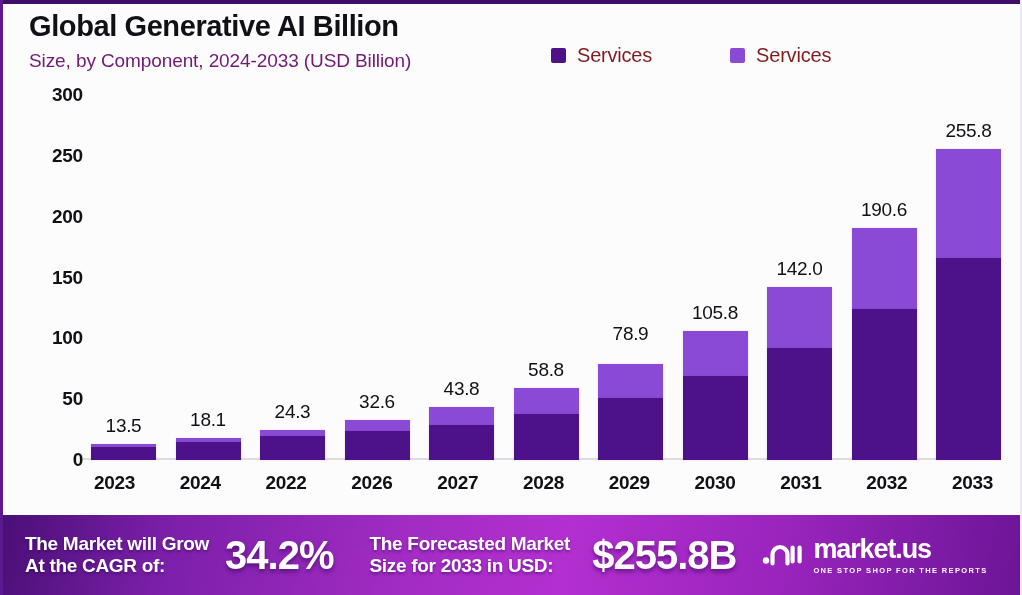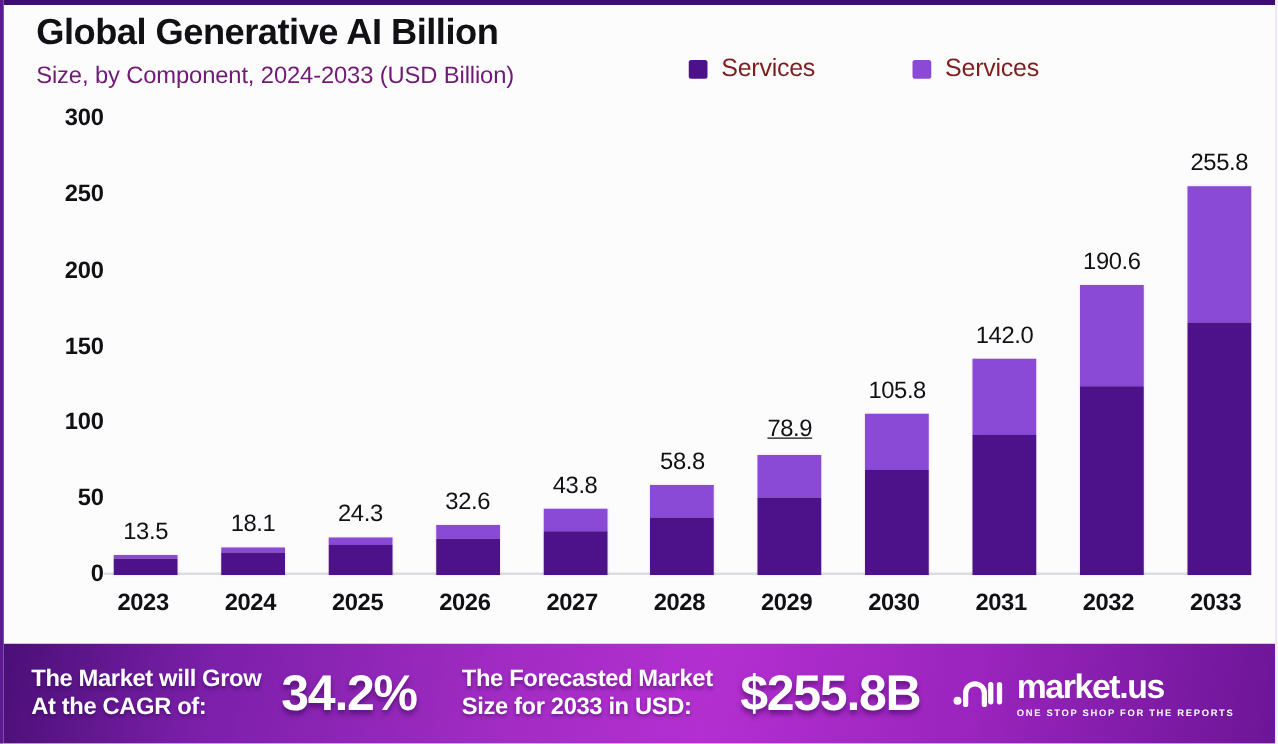--- a/index.html
+++ b/index.html
@@ -113,21 +113,21 @@
     left: 88px;
     top: 0;
     right: 24px;
     bottom: 5px;
     display: flex;
     align-items: flex-end;
     justify-content: space-between;
   }
   .bar-group {
     position: relative;
-    width: 51px;
+    width: 65px;
     height: 100%;
     display: flex;
     flex-direction: column;
     justify-content: flex-end;
     align-items: stretch;
   }
   .bar-value {
     position: absolute;
     left: 50%;
     transform: translateX(-50%);
@@ -287,21 +287,21 @@
           <div class="bar-value" style="bottom: 60.29px;">43.8</div>
           <div class="seg seg-light" style="height: 18.4933px; background: rgb(139, 74, 214);"></div>
           <div class="seg seg-dark" style="height: 34.7967px; background: rgb(77, 18, 137);"></div>
         </div>
         <div class="bar-group">
           <div class="bar-value" style="bottom: 78.54px;">58.8</div>
           <div class="seg seg-light" style="height: 25.0633px; background: rgb(139, 74, 214);"></div>
           <div class="seg seg-dark" style="height: 46.4767px; background: rgb(77, 18, 137);"></div>
         </div>
         <div class="bar-group">
-          <div class="bar-value" style="bottom: 105px; text-decoration: underline;">78.9</div>
+          <div class="bar-value" style="bottom: 115px;">78.9</div>
           <div class="seg seg-light" style="height: 33.58px; background: rgb(139, 74, 214);"></div>
           <div class="seg seg-dark" style="height: 62.415px; background: rgb(77, 18, 137);"></div>
         </div>
         <div class="bar-group">
           <div class="bar-value" style="bottom: 135.723px;">105.8</div>
           <div class="seg seg-light" style="height: 45.0167px; background: rgb(139, 74, 214);"></div>
           <div class="seg seg-dark" style="height: 83.7067px; background: rgb(77, 18, 137);"></div>
         </div>
         <div class="bar-group">
           <div class="bar-value" style="bottom: 179.767px; text-align: center;">142.0</div>
@@ -317,21 +317,21 @@
           <div class="bar-value" style="bottom: 318.223px;">255.8</div>
           <div class="seg seg-light" style="height: 108.892px; background: rgb(139, 74, 214);"></div>
           <div class="seg seg-dark" style="height: 202.332px; background: rgb(77, 18, 137);"></div>
         </div>
       </div>
   </div>
 
   <div class="x-axis" id="x-axis-root">
       <div class="x-tick">2023</div>
       <div class="x-tick">2024</div>
-      <div class="x-tick">2025</div>
+      <div class="x-tick">2022</div>
       <div class="x-tick">2026</div>
       <div class="x-tick">2027</div>
       <div class="x-tick">2028</div>
       <div class="x-tick">2029</div>
       <div class="x-tick">2030</div>
       <div class="x-tick">2031</div>
       <div class="x-tick">2032</div>
       <div class="x-tick">2033</div>
     </div>
 

